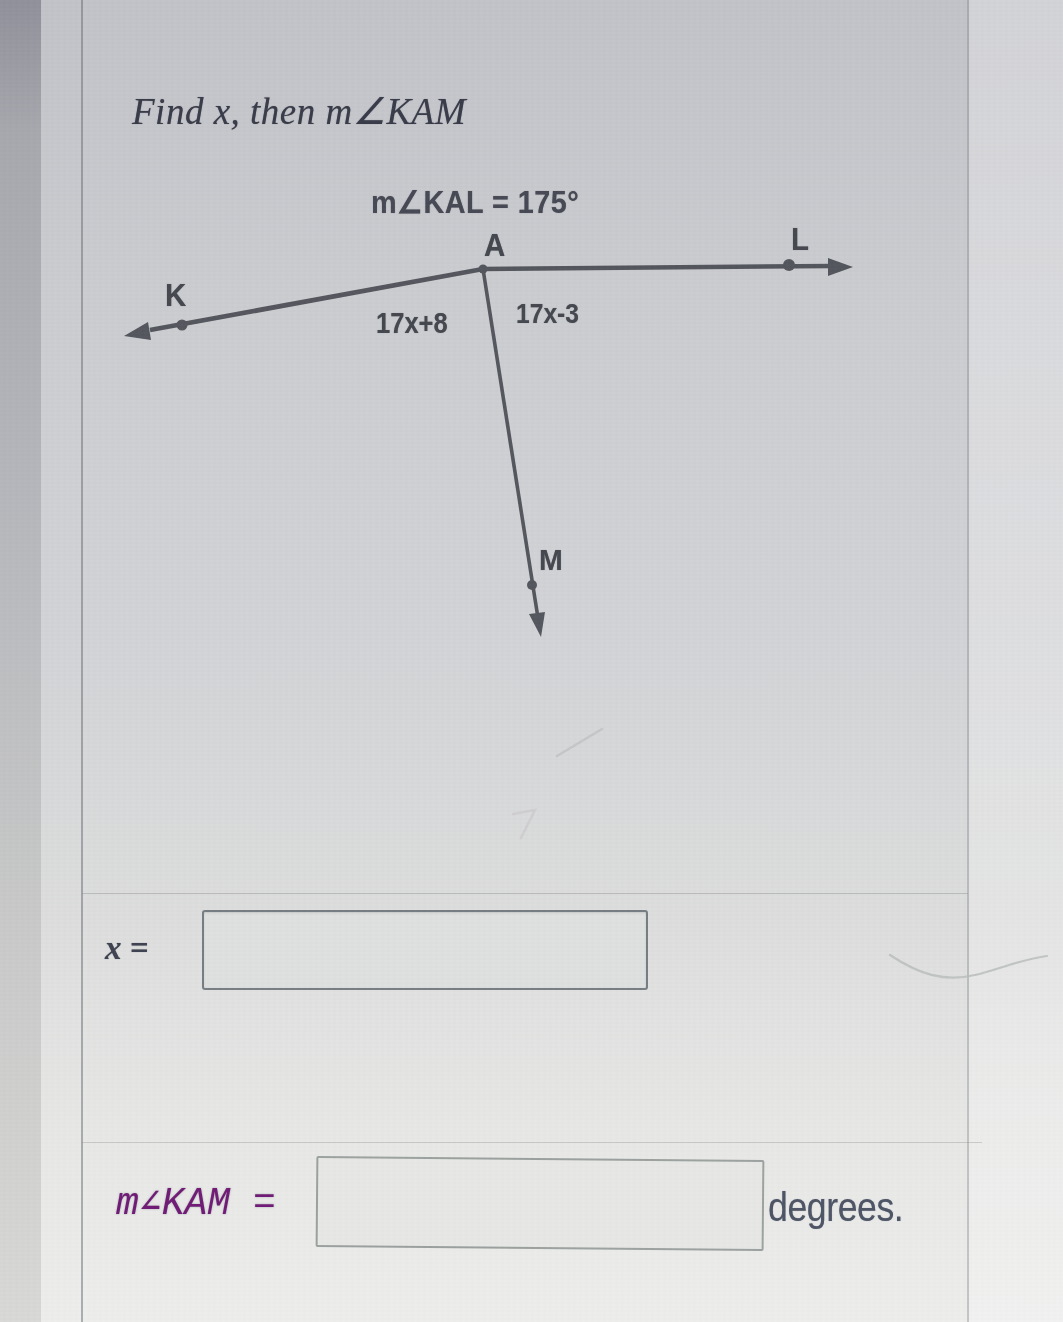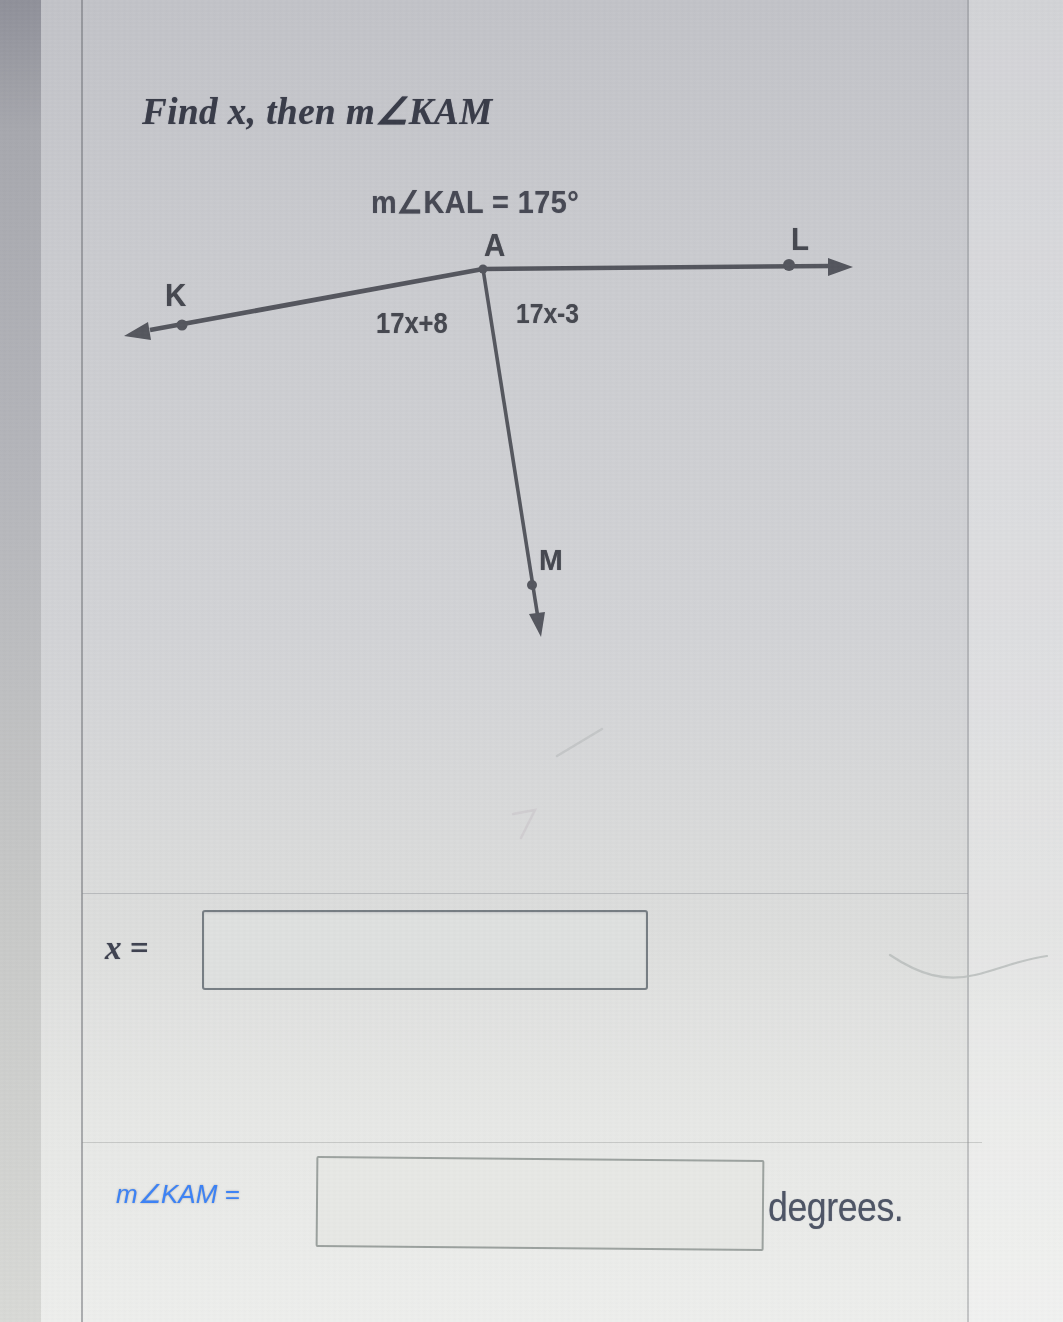--- a/index.html
+++ b/index.html
@@ -18,22 +18,22 @@
   .page-edge-right{left:967px;top:0;width:2px;height:1322px;background:rgba(125,128,134,0.38);filter:blur(0.5px);}
   .right-margin-tint{left:969px;top:0;width:94px;height:1322px;background:rgba(248,249,247,0.30);}
   .left-margin-shade{left:0;top:0;width:41px;height:1322px;
     background:linear-gradient(180deg,#8f9099 0%,#a7a8ae 10%,#b4b5ba 35%,#c8c9c8 70%,#d8d9d6 100%);}
   .grain{left:0;top:0;right:0;bottom:0;pointer-events:none;opacity:.5;
     background:
       repeating-linear-gradient(0deg, rgba(255,255,255,0.02) 0 2px, rgba(90,92,100,0.02) 2px 4px),
       repeating-linear-gradient(90deg, rgba(255,255,255,0.015) 0 3px, rgba(90,92,100,0.015) 3px 6px);}
 
   .title{
-    left:142px;top:90px;
-    font-family:"Liberation Serif", serif;font-style:italic;font-weight:bold;
+    left:132px;top:90px;
+    font-family:"Liberation Serif", serif;font-style:italic;font-weight:normal;
     font-size:37px;color:#383b48;letter-spacing:0.5px;
     text-shadow:0 0 1px rgba(56,59,72,0.6);
   }
   .given{
     left:371px;top:184px;
     font-weight:bold;font-size:31px;color:#464853;
     transform:scaleX(0.93);transform-origin:left top;display:inline-block;
     text-shadow:0 0 1px rgba(70,72,83,0.55);letter-spacing:0.5px;
   }
   .ptlabel{
@@ -63,22 +63,22 @@
     font-size:33px;color:#3e4250;text-shadow:0 0 1px rgba(62,66,80,0.55);
   }
   .answer-box{
     border:2px solid #767d83;background:#dee0df;border-radius:3px;
     font-size:30px;color:#3e4250;padding:0 12px;box-sizing:border-box;
     font-family:"Liberation Sans", sans-serif;outline:none;
   }
   .box-x{left:202px;top:910px;width:446px;height:80px;box-shadow:0 1px 2px rgba(120,124,130,0.25) inset;}
   .kam-label{
     left:116px;top:1179px;
-    font-family:Liberation Sans, sans-serif;font-style:italic;
-    font-size:26px;color:#3b82f6;text-shadow:0 0 2px rgba(87,93,108,0.5);
+    font-family:Liberation Mono, monospace;font-style:italic;
+    font-size:38px;color:#701a75;text-shadow:0 0 2px rgba(87,93,108,0.5);
   }
   .box-kam{
     left:316px;top:1158px;width:448px;height:91px;
     border:2px solid #9ba19e;background:#e7e8e5;border-radius:2px;
     transform:rotate(0.5deg);box-shadow:none;
   }
   .degrees{
     left:768px;top:1184px;font-size:41px;color:#4d5465;
     display:inline-block;transform:scaleX(0.87);transform-origin:left top;
     letter-spacing:-0.5px;text-shadow:0 0 1px rgba(77,84,101,0.5);

